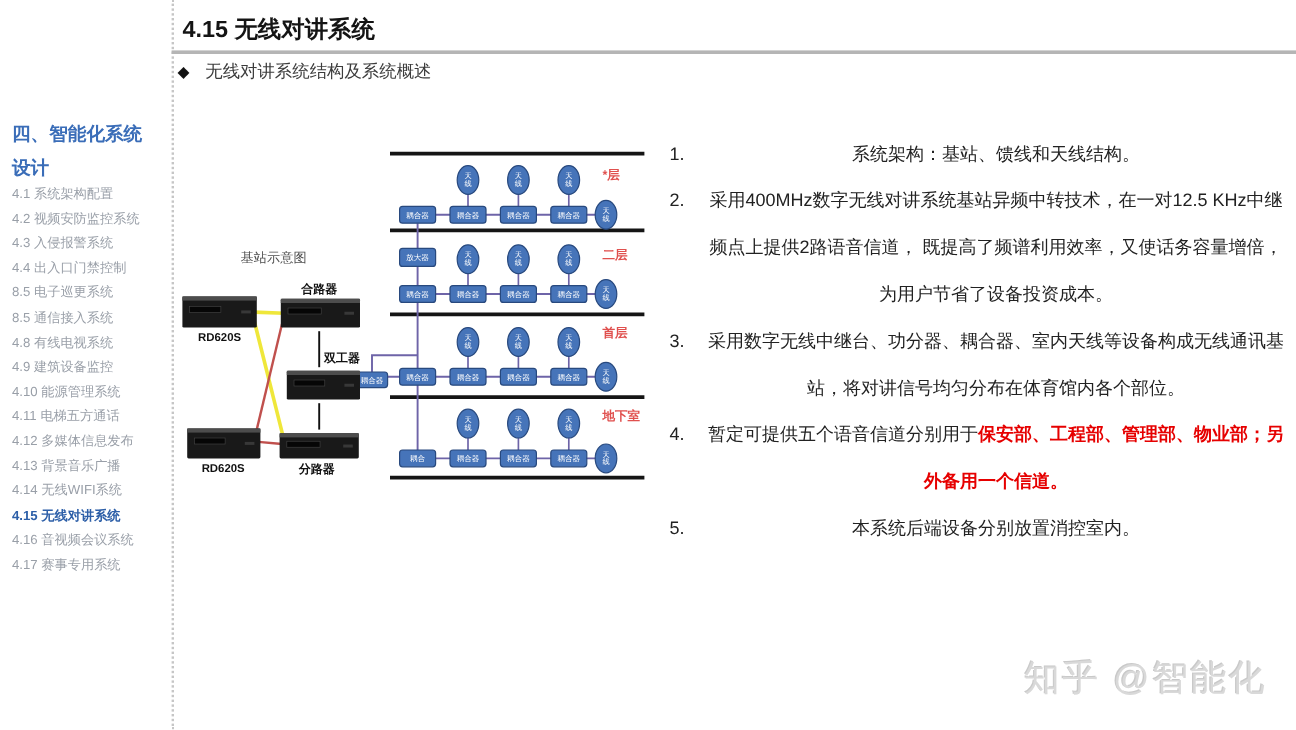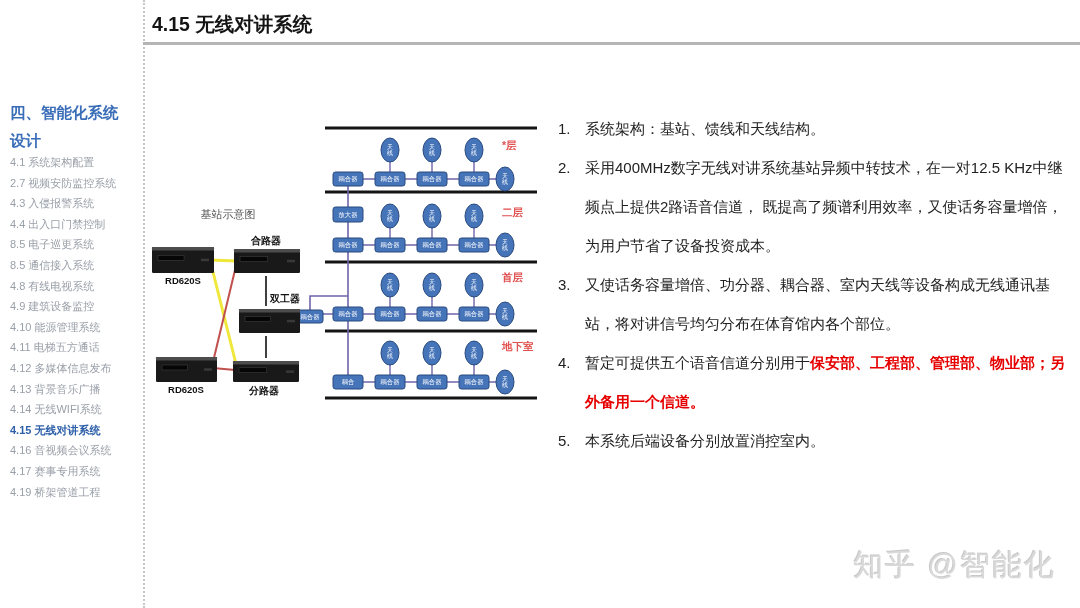--- a/index.html
+++ b/index.html
@@ -15,62 +15,65 @@
   
   .title { position:absolute; left:152px; top:11px; font-size:19.5px; font-weight:bold; color:#141414; white-space:nowrap; }
   .rule { position:absolute; left:143px; top:42px; width:937px; height:3px; background:#b5b5b5; }
   .subtitle-row { position:absolute; left:148px; top:50px; font-size:14.5px; color:#3c3c3c; white-space:nowrap; }
   .subtitle-row .diamond { font-size:13px; margin-right:9px; color:#111; }
 
   
   .points { position:absolute; left:558px; top:109px; width:517px; }
   .pt { display:flex; font-size:15px; line-height:39px; color:#222222; }
   .pt .num { width:27px; flex:none; }
-  .pt .body { flex:1; }
+  .pt .body { flex:1;text-align:center; }
   .pt .red { color:#e60000; font-weight:bold; }
 
   
   .diagram { position:absolute; left:145px; top:100px; width:410px; height:310px; }
 
   
   .watermark { position:absolute; right:24px; top:545px; font-size:30px; color:#d9d9d9; letter-spacing:2px;
                text-shadow:1px 1px 0 #ffffff,-1px -1px 0 #c9c9c9; white-space:nowrap;text-align:center; }
 </style>
 </head>
 <body>
 
 <div class="canvas">
 
   <div class="sidebar-heading">
     <div>四、智能化系统</div>
     <div>设计</div>
   </div>
   <div class="sb-items">
       <div class="sb-item">4.1 系统架构配置</div>
-      <div class="sb-item">2.7 视频安防监控系统</div>
+      <div class="sb-item">4.2 视频安防监控系统</div>
       <div class="sb-item">4.3 入侵报警系统</div>
       <div class="sb-item">4.4 出入口门禁控制</div>
       <div class="sb-item">8.5 电子巡更系统</div>
       <div class="sb-item">8.5 通信接入系统</div>
       <div class="sb-item">4.8 有线电视系统</div>
       <div class="sb-item">4.9 建筑设备监控</div>
       <div class="sb-item">4.10 能源管理系统</div>
       <div class="sb-item">4.11 电梯五方通话</div>
       <div class="sb-item">4.12 多媒体信息发布</div>
       <div class="sb-item">4.13 背景音乐广播</div>
       <div class="sb-item">4.14 无线WIFI系统</div>
       <div class="sb-item active">4.15 无线对讲系统</div>
       <div class="sb-item">4.16 音视频会议系统</div>
       <div class="sb-item">4.17 赛事专用系统</div>
-      <div class="sb-item">4.19 桥架管道工程</div>
     </div>
   <div class="divider"></div>
 
   <div class="title">4.15 无线对讲系统</div>
   <div class="rule"></div>
+  <div class="subtitle-row">
+    <span class="diamond">◆</span>
+    <span>无线对讲系统结构及系统概述</span>
+  </div>
 
   <svg class="diagram" viewBox="0 0 410 310">
       <line x1="180" y1="28" x2="392" y2="28" stroke="#151515" stroke-width="3.2"></line>
       <line x1="180" y1="92" x2="392" y2="92" stroke="#151515" stroke-width="3.2"></line>
       <line x1="180" y1="162" x2="392" y2="162" stroke="#151515" stroke-width="3.2"></line>
       <line x1="180" y1="231" x2="392" y2="231" stroke="#151515" stroke-width="3.2"></line>
       <line x1="180" y1="298" x2="392" y2="298" stroke="#151515" stroke-width="3.2"></line>
       <text x="357" y="49" font-size="10.5" fill="#e0504e" text-anchor="start" font-weight="bold">*层</text>
       <text x="357" y="116" font-size="10.5" fill="#e0504e" text-anchor="start" font-weight="bold">二层</text>
       <text x="357" y="181" font-size="10.5" fill="#e0504e" text-anchor="start" font-weight="bold">首层</text>
@@ -209,21 +212,21 @@
       <div class="pt">
         <span class="num">1.</span>
         <span class="body"><span>系统架构：基站、馈线和天线结构。</span></span>
       </div>
       <div class="pt">
         <span class="num">2.</span>
         <span class="body"><span>采用400MHz数字无线对讲系统基站异频中转技术，在一对12.5 KHz中继频点上提供2路语音信道， 既提高了频谱利用效率，又使话务容量增倍，为用户节省了设备投资成本。</span></span>
       </div>
       <div class="pt">
         <span class="num">3.</span>
-        <span class="body"><span>又使话务容量增倍、功分器、耦合器、室内天线等设备构成无线通讯基站，将对讲信号均匀分布在体育馆内各个部位。</span></span>
+        <span class="body"><span>采用数字无线中继台、功分器、耦合器、室内天线等设备构成无线通讯基站，将对讲信号均匀分布在体育馆内各个部位。</span></span>
       </div>
       <div class="pt">
         <span class="num">4.</span>
         <span class="body"><span>暂定可提供五个语音信道分别用于</span><span class="red">保安部、工程部、管理部、物业部；另外备用一个信道。</span></span>
       </div>
       <div class="pt">
         <span class="num">5.</span>
         <span class="body"><span>本系统后端设备分别放置消控室内。</span></span>
       </div>
     </div>

